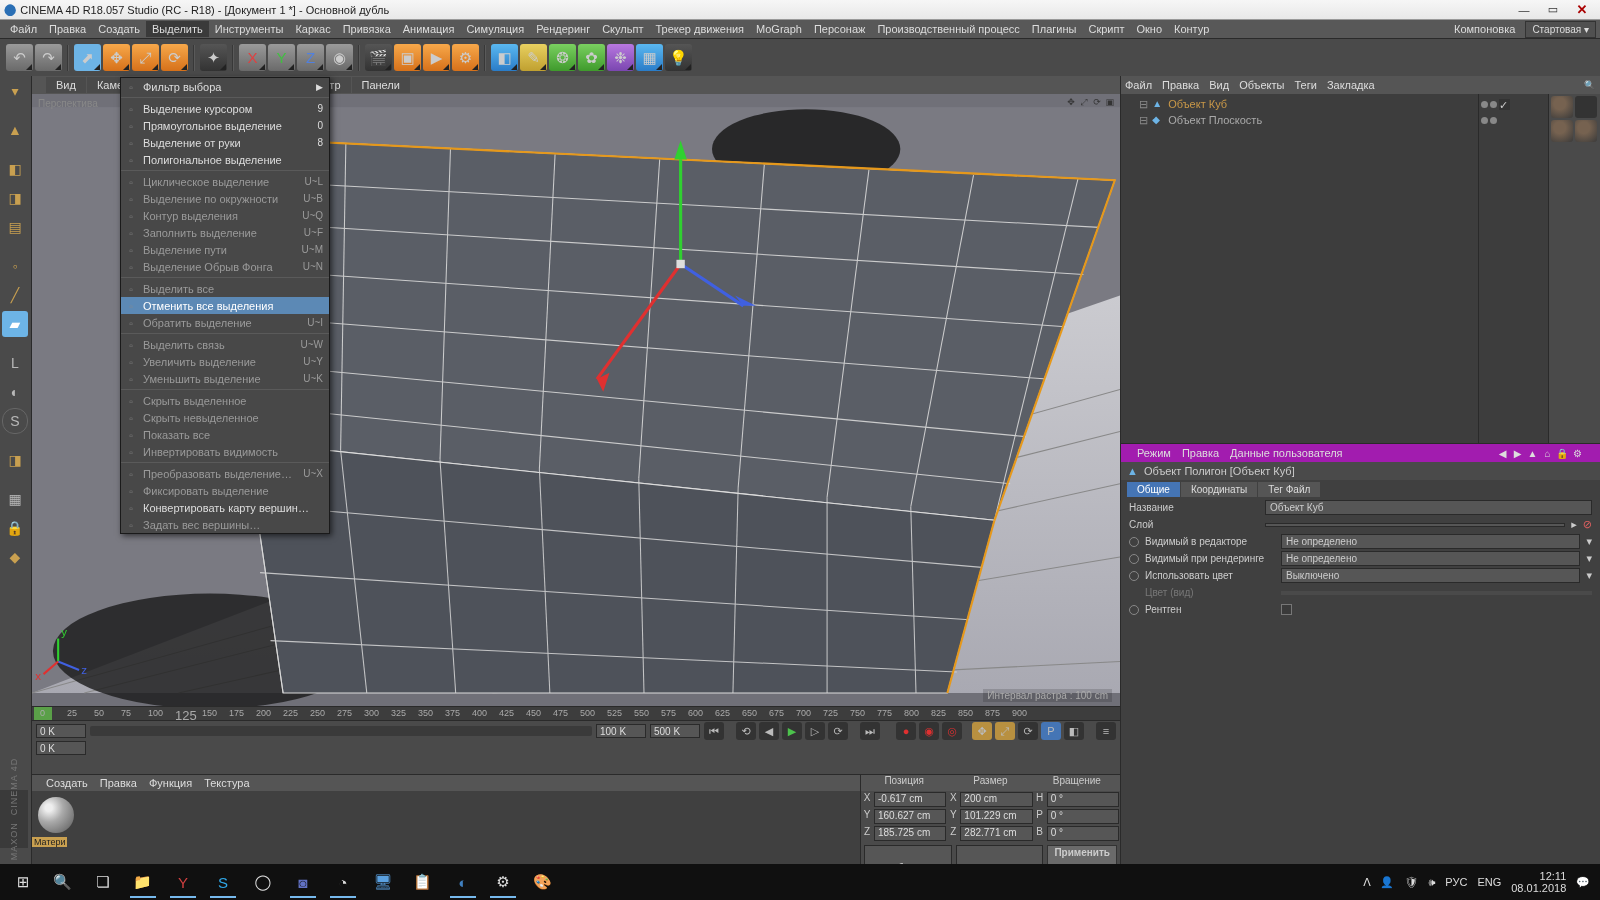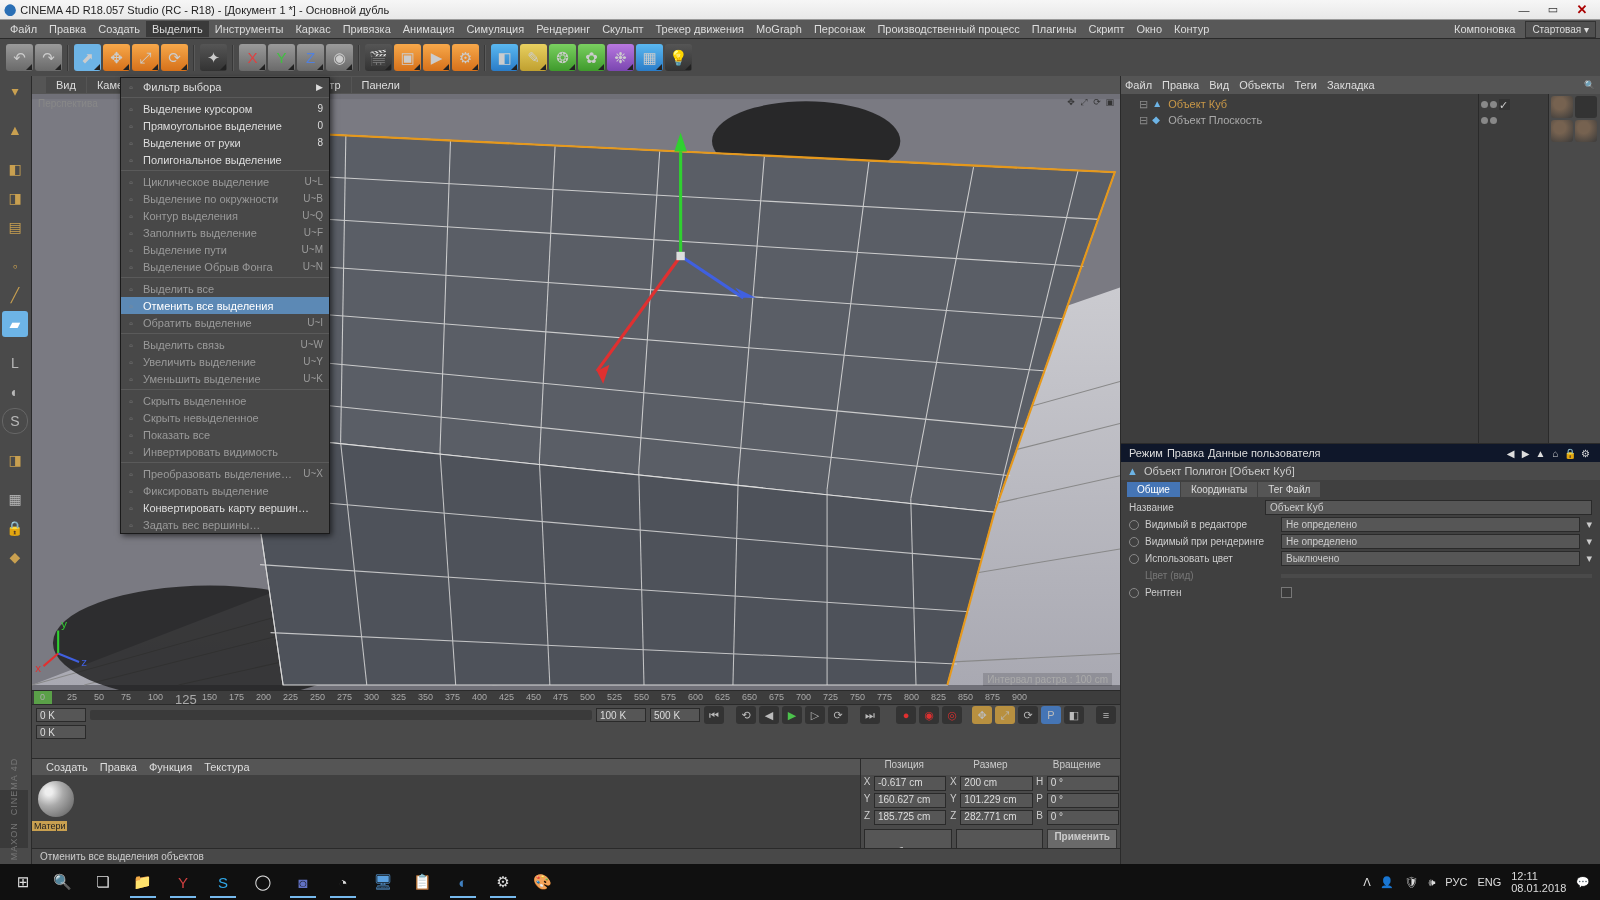--- a/index.html
+++ b/index.html
@@ -77,42 +77,42 @@
 .omrow .oicon{width:12px;height:12px;font-size:10px;}
 .omrow .name{color:#c99848;}
 .omrow .name.dim{color:#aaa;}
 .om .tagcol{width:70px;background:#3d3d3d;border-left:1px solid #2a2a2a;padding:2px;}
 .tagrow{height:16px;display:flex;align-items:center;gap:2px;}
 .dot{width:7px;height:7px;border-radius:50%;background:#888;}
 .brushcol{width:52px;background:#4a4a4a;border-left:1px solid #2a2a2a;display:flex;flex-wrap:wrap;align-content:flex-start;padding:2px;gap:2px;}
 .bicon{width:22px;height:22px;background:radial-gradient(circle at 40% 35%,#766250 30%,#3a3a3a);border-radius:3px;}
 
 .attr { flex:1; background:#404040;}
-.attr .abar{height:18px;background:#0f172a;display:flex;align-items:center;padding:0 8px;gap:4px;}
+.attr .abar{height:18px;background:#a21caf;display:flex;align-items:center;padding:0 16px;gap:11px;}
 .attr .abar span{color:#ddd;}
 .attr .icons-r{margin-left:auto;display:flex;gap:2px;}
 .attr .icons-r span{width:13px;height:13px;display:flex;align-items:center;justify-content:center;font-size:10px;}
 .attr .objhdr{height:18px;background:#4a4a4a;display:flex;align-items:center;padding:0 6px;gap:6px;}
 .attr .tabrow{display:flex;gap:1px;padding:2px 6px;}
 .atab{padding:2px 10px;background:#555;color:#ddd;font-size:10px;}
 .atab.active{background:#4575b5;color:#fff;}
 .asec{background:#474747;margin:2px 6px;padding:3px 6px;font-size:10px;color:#ddd;}
 .aprop{display:flex;align-items:center;height:17px;padding:0 8px;gap:6px;}
 .aprop .lbl{width:130px;color:#ccc;font-size:10px;position:relative;}
 .aprop .lbl::after{content:'';}
 .aprop .radio{width:10px;height:10px;border-radius:50%;border:1px solid #888;}
 .aprop .fld{flex:1;background:#565656;border:1px solid #2a2a2a;font-size:10px;color:#ccc;padding:1px 4px;}
 .aprop .chk{width:11px;height:11px;border:1px solid #777;background:#3a3a3a;}
 .statusline{height:16px;background:#484848;color:#ccc;font-size:10px;padding:2px 8px;border-top:1px solid #2a2a2a;}
 
 .taskbar { position:absolute; bottom:0; left:0; right:0; height:36px; background:#101010; display:flex; align-items:center; padding:0 4px; gap:2px;}
 .tbicon{width:38px;height:32px;display:flex;align-items:center;justify-content:center;font-size:15px;color:#ddd;position:relative;}
 .tbicon.active::after{content:'';position:absolute;bottom:0;left:6px;right:6px;height:2px;background:#76b9ed;}
 .tray{margin-left:auto;display:flex;align-items:center;gap:10px;color:#ddd;font-size:10px;padding-right:6px;}
-.clock{line-height:12px;}
+.clock{text-align:right;line-height:12px;}
 
 
 .ddmenu{position:absolute;top:38px;left:120px;width:210px;background:#484848;border:1px solid #1a1a1a;box-shadow:2px 2px 6px rgba(0,0,0,.6);z-index:100;}
 .mrow{display:flex;align-items:center;height:17px;padding:0 6px 0 22px;color:#9a9a9a;position:relative;}
 .mrow.en{color:#ddd;}
 .mrow.hl{background:#5c89b5;color:#fff;}
 .mrow .sc{margin-left:auto;font-size:10px;}
 .mrow .arr{margin-left:auto;font-size:9px;}
 .mrow .mi{position:absolute;left:3px;top:2px;width:14px;height:14px;font-size:10px;color:#888;display:flex;align-items:center;justify-content:center;}
 .msep{height:1px;background:#2a2a2a;margin:2px 0;border-bottom:1px solid #5a5a5a;}
@@ -568,21 +568,20 @@
               <div class="val">0 °</div>
             </div>
           </div>
         <div class="btnrow">
           <div class="dd">Объект</div>
           <div class="dd">Размер</div>
           <div class="ap">Применить</div>
         </div>
       </div>
     </div>
-    <div class="statusline">Отменить все выделения объектов</div>
   </div>
 
   <div class="rightcol">
     <div class="panelbar" id="ombar">
         <span>Файл</span>
         <span>Правка</span>
         <span>Вид</span>
         <span>Объекты</span>
         <span>Теги</span>
         <span>Закладка</span>
@@ -640,20 +639,26 @@
       </div>
       <div class="tabrow" id="attrtabs">
           <span class="atab active">Общие</span>
           <span class="atab">Координаты</span>
           <span class="atab">Тег Файл</span>
         </div>
 
       <div class="aprop">
           <span class="lbl">Название</span>
         <div class="fld">Объект Куб</div>
+        </div>
+      <div class="aprop">
+          <span class="lbl">Слой</span>
+        <div class="fld"></div>
+        <span>▸</span>
+        <span style="color:#e06060">⊘</span>
         </div>
       <div class="aprop">
           <span class="radio"></span>
           <span class="lbl">Видимый в редакторе</span>
         <div class="fld">Не определено</div>
           <span>▾</span>
         </div>
       <div class="aprop">
           <span class="radio"></span>
           <span class="lbl">Видимый при рендеринге</span>

